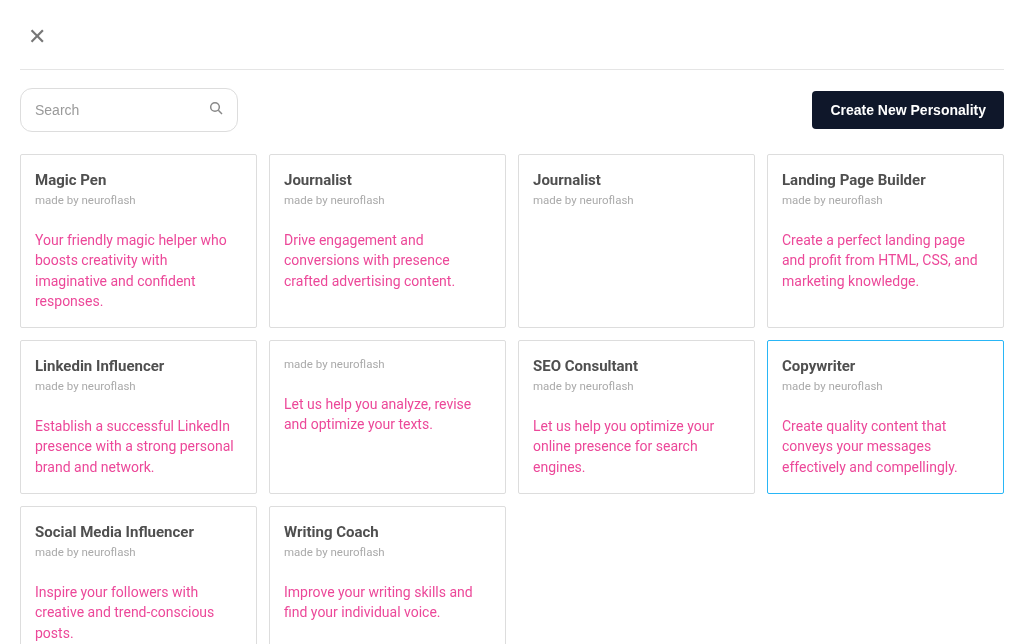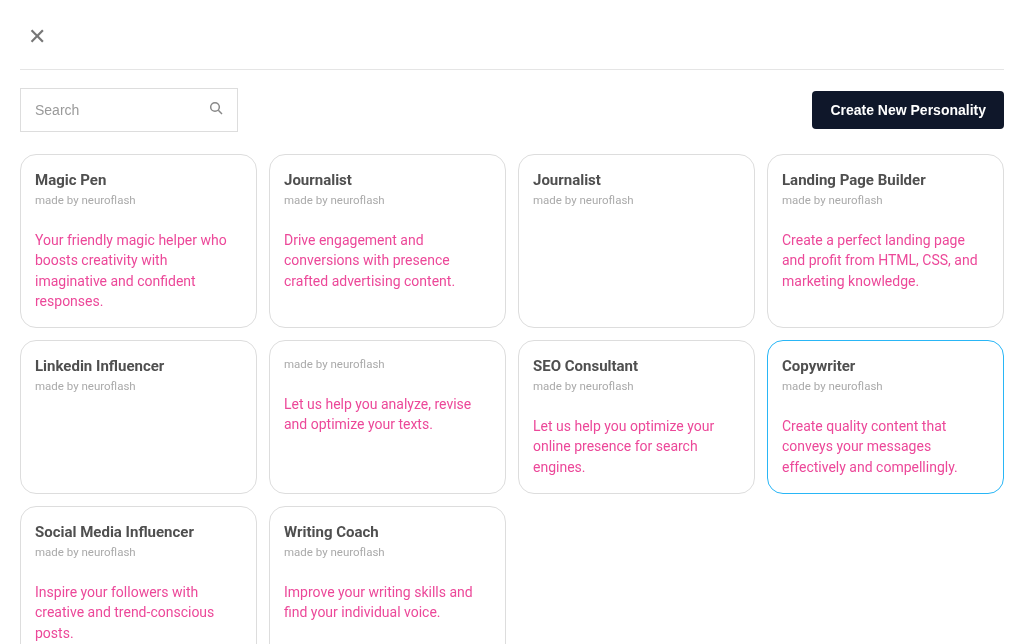--- a/index.html
+++ b/index.html
@@ -57,21 +57,21 @@
       margin-bottom: 22px;
     }
     .search-wrap {
       position: relative;
       width: 218px;
     }
     .search-input {
       width: 100%;
       padding: 13px 40px 13px 14px;
       border: 1px solid #ddd;
-      border-radius: 0;
+      border-radius: 12px;
       font-size: 14px;
       color: #333;
       outline: none;
     }
     .search-input::placeholder {
       color: #9a9a9a;
     }
     .search-icon {
       position: absolute;
       right: 14px;
@@ -90,21 +90,21 @@
       font-weight: 600;
       cursor: pointer;
     }
     .grid {
       display: grid;
       grid-template-columns: repeat(4, 1fr);
       gap: 12px;
     }
     .card {
       border: 1px solid #ddd;
-      border-radius: 16px;
+      border-radius: 2px;
       padding: 16px 14px;
       cursor: pointer;
       background: #fff;
     }
     .card.selected {
       border-color: #29b6f6;
     }
     .card-title {
       font-size: 15px;
       font-weight: 700;
@@ -160,20 +160,21 @@
       <div class="card-author">made by neuroflash</div>
     </div>
     <div class="card">
       <div class="card-title">Landing Page Builder</div>
       <div class="card-author">made by neuroflash</div>
       <div class="card-desc">Create a perfect landing page and profit from HTML, CSS, and marketing knowledge.</div>
     </div>
     <div class="card">
       <div class="card-title">Linkedin Influencer</div>
       <div class="card-author">made by neuroflash</div>
+      <div class="card-desc">Establish a successful LinkedIn presence with a strong personal brand and network.</div>
     </div>
     <div class="card">
       <div class="card-author">made by neuroflash</div>
       <div class="card-desc">Let us help you analyze, revise and optimize your texts.</div>
     </div>
     <div class="card">
       <div class="card-title">SEO Consultant</div>
       <div class="card-author">made by neuroflash</div>
       <div class="card-desc">Let us help you optimize your online presence for search engines.</div>
     </div>

